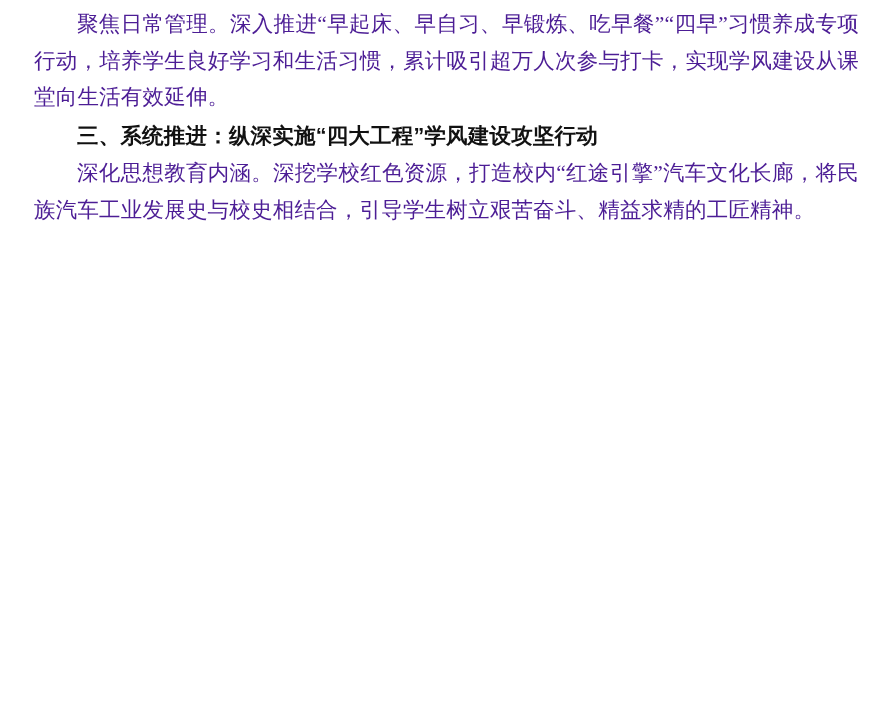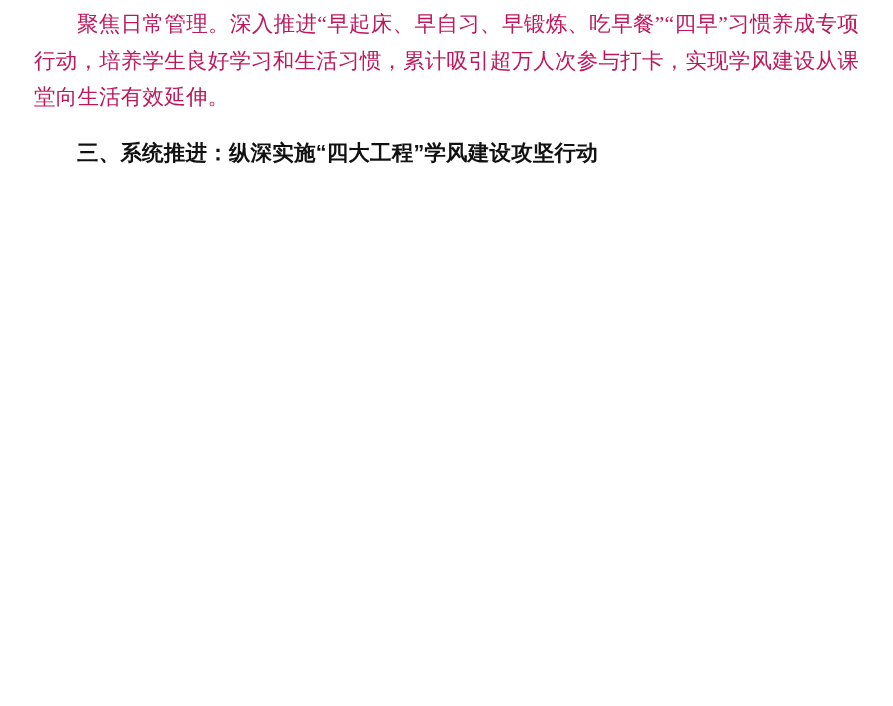--- a/index.html
+++ b/index.html
@@ -22,43 +22,44 @@
     position: relative;
   }
   .para {
     font-size: 21.5px;
     line-height: 36.5px;
     text-align: justify;
     text-justify: inter-ideograph;
     text-indent: 2em;
     margin: 0 0 1px 0;
     letter-spacing: 0.2px;
-    color: #be185d;
+    color: #4c1d95;
   }
   .heading {
     font-size: 21.5px;
     line-height: 36.5px;
     font-weight: bold;
     text-indent: 2em;
-    margin: 19px 0 1px 0;
+    margin: 2px 0 1px 0;
     color: #111111;
     letter-spacing: 0.2px;
     font-family: "Liberation Sans", "DejaVu Sans", sans-serif;
   }
   .para.last {
     margin-bottom: 0;
   }
 </style>
 </head>
 <body>
 
 <div id="page">
 
   <p class="para">聚焦日常管理。深入推进“早起床、早自习、早锻炼、吃早餐”“四早”习惯养成专项行动，培养学生良好学习和生活习惯，累计吸引超万人次参与打卡，实现学风建设从课堂向生活有效延伸。</p>
 
 
   <p class="heading">三、系统推进：纵深实施“四大工程”学风建设攻坚行动</p>
 
 
+  <p class="para">深化思想教育内涵。深挖学校红色资源，打造校内“红途引擎”汽车文化长廊，将民族汽车工业发展史与校史相结合，引导学生树立艰苦奋斗、精益求精的工匠精神。</p>
 
 
 
 </div>
 
 </body></html>

